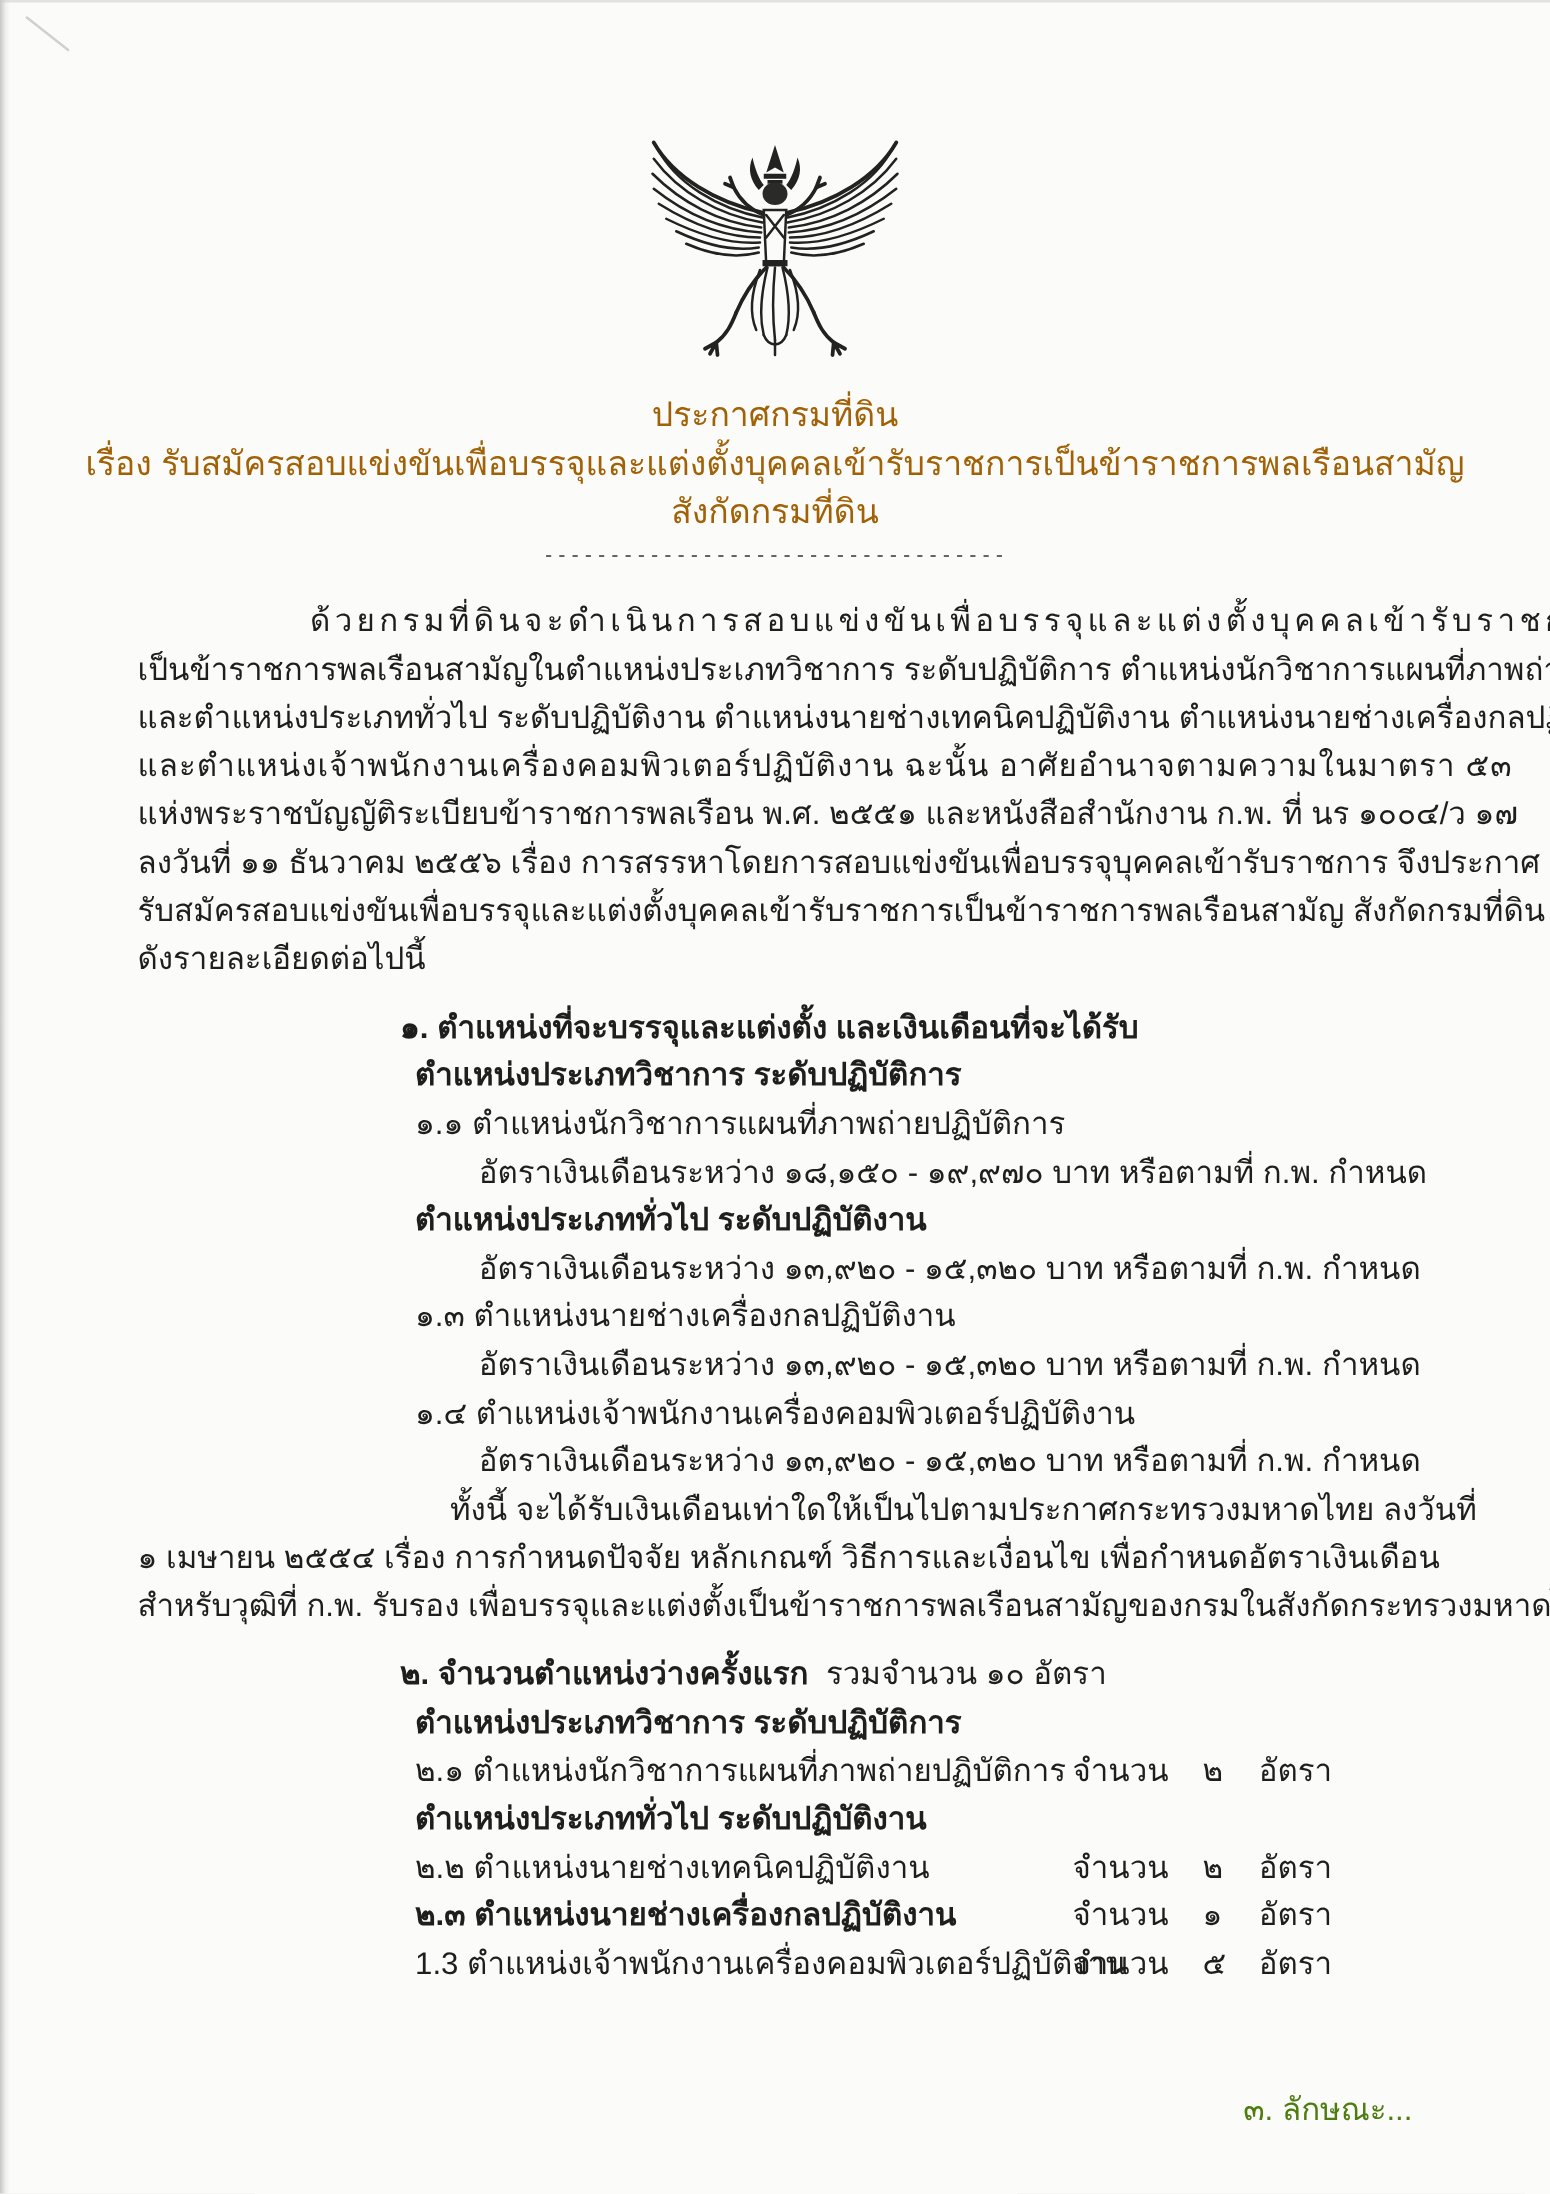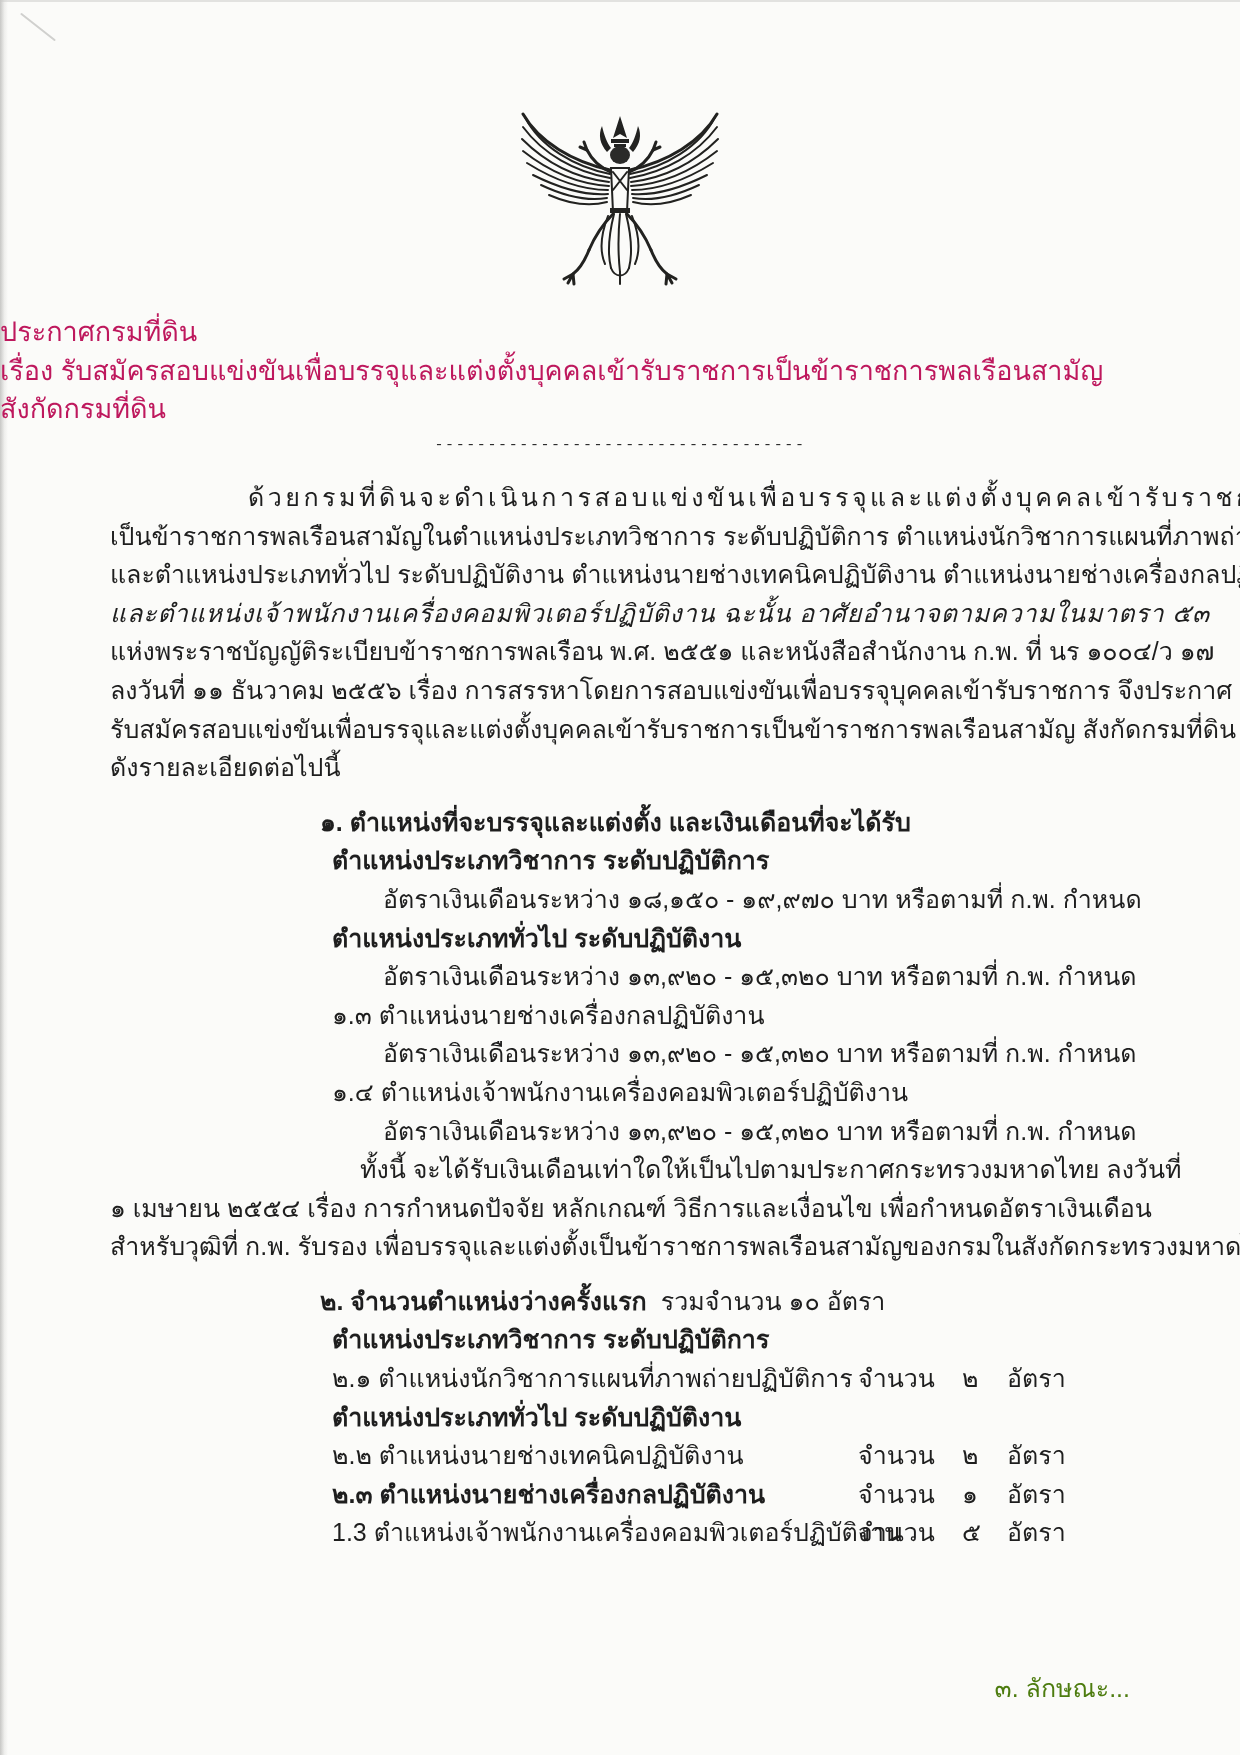--- a/index.html
+++ b/index.html
@@ -32,23 +32,24 @@
   }
   .emblem{
     position:absolute;
     top:112px;left:50%;
     transform:translateX(-50%);
     width:210px;height:178px;
   }
   .title-block{
     position:absolute;
     top:312px;left:0;right:0;
+    text-align:center;
     font-size:27px;
     line-height:40px;
-    color:#be185d;
+    color:#a16207;
   }
   .divider{
     position:absolute;
     top:437px;left:0;right:0;
     text-align:center;
     font-family:"Liberation Mono", monospace;
     font-size:15px;
     letter-spacing:1.6px;
     color:#2e2e2e;
   }
@@ -62,21 +63,21 @@
   }
   .line{height:38.6px;}
   .bold{font-weight:700;}
   .gap{margin-top:16px;}
   .ind-first{padding-left:138px;}
   .ind-h{padding-left:210px;}
   .ind-item{padding-left:222px;}
   .ind-salary{padding-left:273px;}
   .ind-p2{padding-left:250px;}
   .spread-wide{letter-spacing:0.14em;}
-  .spread-slight{letter-spacing:0.035em;font-style:italic;}
+  .spread-slight{letter-spacing:0.035em;}
   .row{position:relative;}
   .col-label{position:absolute;left:748px;top:0;}
   .col-num{position:absolute;left:852px;top:0;}
   .col-unit{position:absolute;left:897px;top:0;}
   .h2-tail{font-weight:400;margin-left:14px;}
   .catchword{
     position:absolute;
     top:1669px;left:110px;width:1020px;
     text-align:right;
     font-size:25px;
@@ -175,20 +176,21 @@
     <div class="line">เป็นข้าราชการพลเรือนสามัญในตำแหน่งประเภทวิชาการ ระดับปฏิบัติการ ตำแหน่งนักวิชาการแผนที่ภาพถ่ายปฏิบัติการ</div>
     <div class="line">และตำแหน่งประเภททั่วไป ระดับปฏิบัติงาน ตำแหน่งนายช่างเทคนิคปฏิบัติงาน ตำแหน่งนายช่างเครื่องกลปฏิบัติงาน</div>
     <div class="line spread-slight">และตำแหน่งเจ้าพนักงานเครื่องคอมพิวเตอร์ปฏิบัติงาน ฉะนั้น อาศัยอำนาจตามความในมาตรา ๕๓</div>
     <div class="line">แห่งพระราชบัญญัติระเบียบข้าราชการพลเรือน พ.ศ. ๒๕๕๑ และหนังสือสำนักงาน ก.พ. ที่ นร ๑๐๐๔/ว ๑๗</div>
     <div class="line">ลงวันที่ ๑๑ ธันวาคม ๒๕๕๖ เรื่อง การสรรหาโดยการสอบแข่งขันเพื่อบรรจุบุคคลเข้ารับราชการ จึงประกาศ</div>
     <div class="line">รับสมัครสอบแข่งขันเพื่อบรรจุและแต่งตั้งบุคคลเข้ารับราชการเป็นข้าราชการพลเรือนสามัญ สังกัดกรมที่ดิน</div>
     <div class="line">ดังรายละเอียดต่อไปนี้</div>
 
     <div class="line ind-h bold gap">๑. ตำแหน่งที่จะบรรจุและแต่งตั้ง และเงินเดือนที่จะได้รับ</div>
     <div class="line ind-item bold">ตำแหน่งประเภทวิชาการ ระดับปฏิบัติการ</div>
+    <div class="line ind-item">๑.๑ ตำแหน่งนักวิชาการแผนที่ภาพถ่ายปฏิบัติการ</div>
     <div class="line ind-salary">อัตราเงินเดือนระหว่าง ๑๘,๑๕๐ - ๑๙,๙๗๐ บาท หรือตามที่ ก.พ. กำหนด</div>
     <div class="line ind-item bold">ตำแหน่งประเภททั่วไป ระดับปฏิบัติงาน</div>
     <div class="line ind-salary">อัตราเงินเดือนระหว่าง ๑๓,๙๒๐ - ๑๕,๓๒๐ บาท หรือตามที่ ก.พ. กำหนด</div>
     <div class="line ind-item">๑.๓ ตำแหน่งนายช่างเครื่องกลปฏิบัติงาน</div>
     <div class="line ind-salary">อัตราเงินเดือนระหว่าง ๑๓,๙๒๐ - ๑๕,๓๒๐ บาท หรือตามที่ ก.พ. กำหนด</div>
     <div class="line ind-item">๑.๔ ตำแหน่งเจ้าพนักงานเครื่องคอมพิวเตอร์ปฏิบัติงาน</div>
     <div class="line ind-salary">อัตราเงินเดือนระหว่าง ๑๓,๙๒๐ - ๑๕,๓๒๐ บาท หรือตามที่ ก.พ. กำหนด</div>
 
     <div class="line ind-p2">ทั้งนี้ จะได้รับเงินเดือนเท่าใดให้เป็นไปตามประกาศกระทรวงมหาดไทย ลงวันที่</div>
     <div class="line">๑ เมษายน ๒๕๕๔ เรื่อง การกำหนดปัจจัย หลักเกณฑ์ วิธีการและเงื่อนไข เพื่อกำหนดอัตราเงินเดือน</div>

